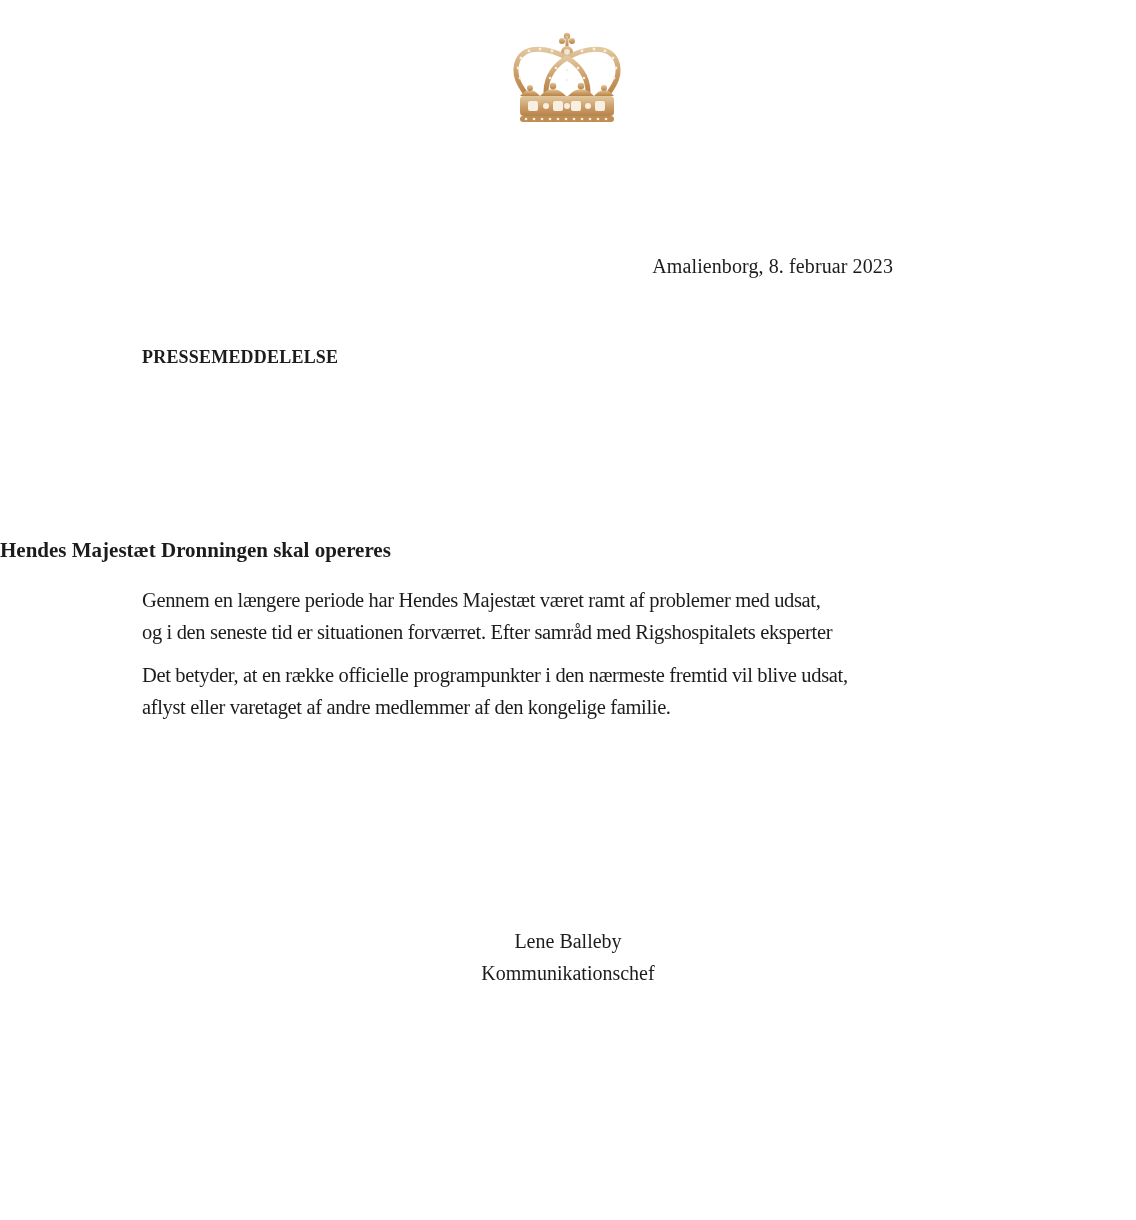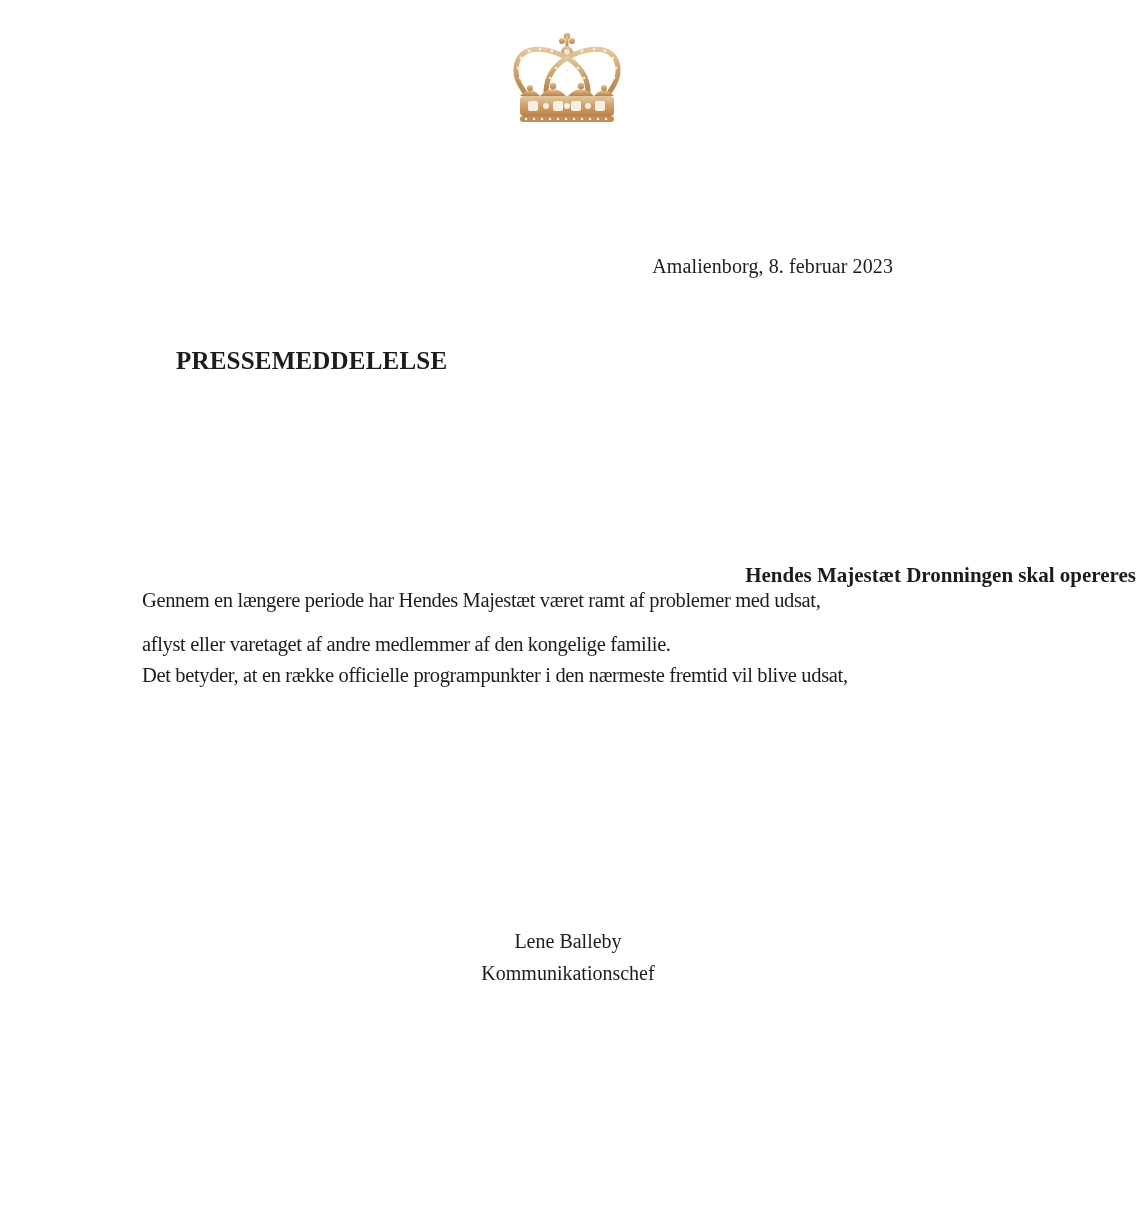--- a/index.html
+++ b/index.html
@@ -34,36 +34,34 @@
       right: 143px;
       top: 255px;
       font-size: 20px;
       letter-spacing: 0.1px;
       white-space: nowrap;
     }
     .doc-type {
       position: absolute;
       left: 142px;
       top: 347px;
-      font-size: 25px;
+      font-size: 18px;
       font-weight: bold;
       letter-spacing: 0.2px;
       white-space: nowrap;
-      margin-left: 34px;
     }
     .headline {
       position: absolute;
       left: 0;
       width: 1136px;
       top: 538px;
-      text-align: right;
+      text-align: left;
       font-size: 21px;
       font-weight: bold;
       white-space: nowrap;
-      margin-top: 25px;
     }
     .body-text {
       position: absolute;
       left: 142px;
       width: 870px;
       top: 585px;
     }
     .body-text p {
       margin: 0 0 12px 0;
       font-size: 20.5px;
@@ -179,24 +177,25 @@
 
   <div class="place-date">Amalienborg, 8. februar 2023</div>
 
   <div class="doc-type">PRESSEMEDDELELSE</div>
 
   <div class="headline">Hendes Majestæt Dronningen skal opereres</div>
 
   <div class="body-text">
     <p>
       <span class="ln">Gennem en længere periode har Hendes Majestæt været ramt af problemer med udsat,</span>
+      <span class="ln">og i den seneste tid er situationen forværret. Efter samråd med Rigshospitalets eksperter</span>
     </p>
     <p>
+      <span class="ln">Det betyder, at en række officielle programpunkter i den nærmeste fremtid vil blive udsat,</span>
       <span class="ln">aflyst eller varetaget af andre medlemmer af den kongelige familie.</span>
-      <span class="ln">Det betyder, at en række officielle programpunkter i den nærmeste fremtid vil blive udsat,</span>
     </p>
   </div>
 
   <div class="signature">
     <div>Lene Balleby</div>
     <div>Kommunikationschef</div>
   </div>
 
 </div>
 

